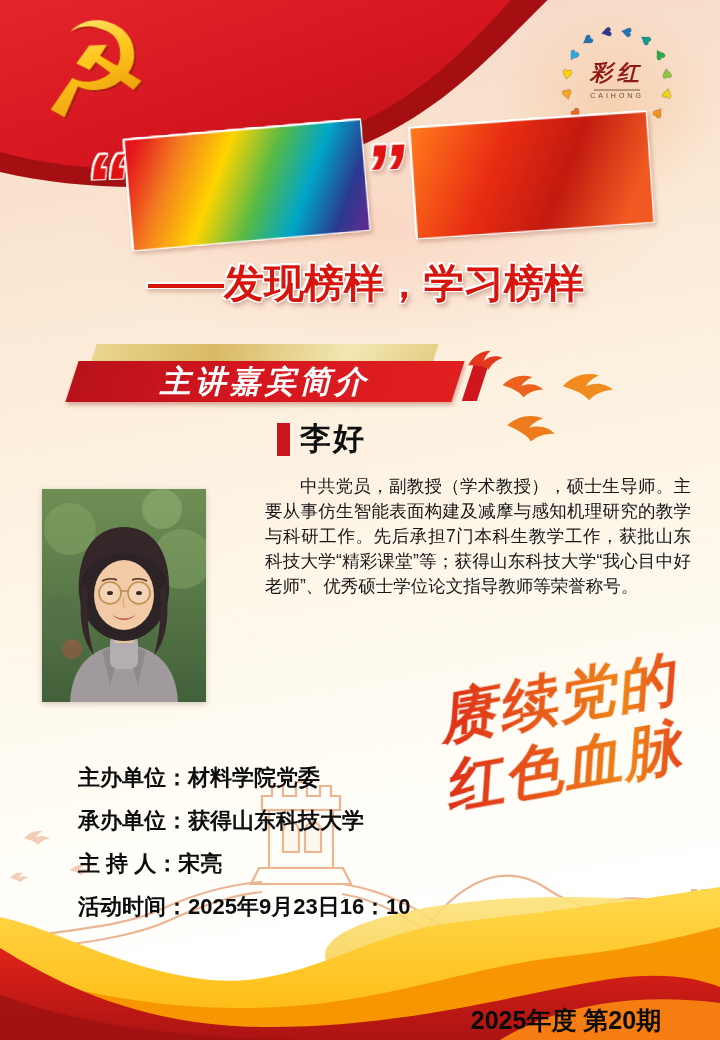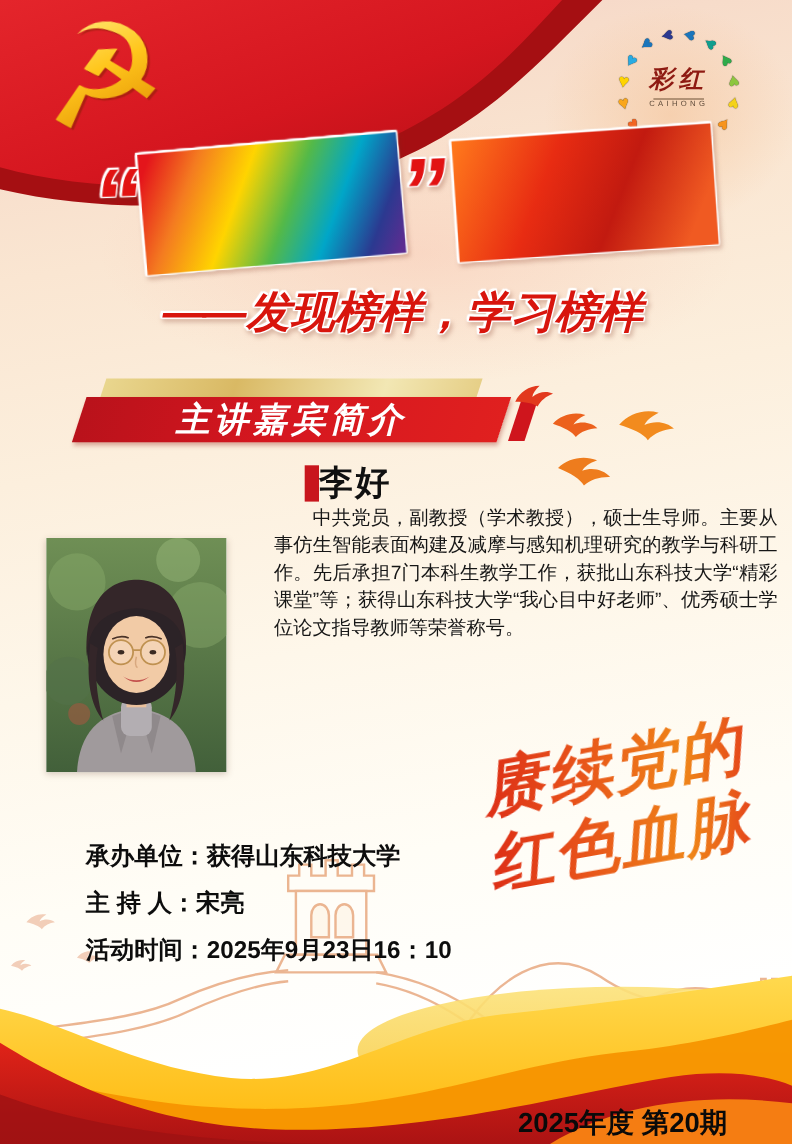--- a/index.html
+++ b/index.html
@@ -32,39 +32,39 @@
 
   .grad-text{-webkit-background-clip:text;background-clip:text;color:transparent;}
   .outline-white{filter:drop-shadow(1.5px 0 0 #fff) drop-shadow(-1.5px 0 0 #fff) drop-shadow(0 1.5px 0 #fff) drop-shadow(0 -1.5px 0 #fff) drop-shadow(2px 3px 2px rgba(120,40,20,.25));}
 
   .title{position:absolute;left:48px;top:126px;width:640px;text-align:center;transform:rotate(-2deg);white-space:nowrap;}
   .title .q{display:inline-block;font-size:86px;font-weight:900;color:#e21212;vertical-align:top;line-height:1;transform:translateY(6px) skewX(-8deg);}
   .title .w{display:inline-block;font-size:116px;line-height:.95;font-weight:900;font-style:italic;letter-spacing:2px;vertical-align:top;}
   .title .w1{background:linear-gradient(115deg,#e4151b 4%,#f47b20 20%,#ffd400 38%,#54b948 56%,#00a6c8 72%,#2b3990 88%,#5c2d91 98%);transform:rotate(-3deg);}
   .title .w2{background:linear-gradient(115deg,#ff7a1c 0%,#e82c12 35%,#c21a10 62%,#f05a22 90%);transform:rotate(-2deg);margin-left:6px;}
 
-  .subtitle{position:absolute;left:148px;top:256px;width:540px;font-size:40px;font-weight:900;font-style:italic;color:#d8150d;white-space:nowrap;}
+  .subtitle{position:absolute;left:148px;top:256px;width:540px;font-size:40px;font-weight:900;color:#d8150d;white-space:nowrap;}
   .subtitle .dash{letter-spacing:-4px;margin-right:4px;}
 
   .banner-gold{position:absolute;left:92px;top:344px;width:342px;height:29px;transform:skewX(-18deg);
     background:linear-gradient(90deg,#e9d68e 0%,#d9b964 35%,#f2e7b4 75%,#e6cf87 100%);}
   .banner-red{position:absolute;left:72px;top:361px;width:386px;height:41px;transform:skewX(-18deg);
     background:linear-gradient(90deg,#b9121b 0%,#d5161f 45%,#e0201f 100%);
     display:flex;align-items:center;justify-content:center;box-shadow:2px 3px 4px rgba(150,30,20,.35);}
   .banner-red .label{transform:skewX(18deg);color:#fff;font-size:31px;font-weight:900;font-style:italic;letter-spacing:4px;white-space:nowrap;}
   .banner-slash{position:absolute;left:468px;top:363px;width:15px;height:38px;transform:skewX(-18deg);background:#cf151d;}
 
   .doves{position:absolute;left:452px;top:348px;}
 
-  .name-row{position:absolute;left:277px;top:418px;display:flex;align-items:center;z-index:5;}
+  .name-row{position:absolute;left:277px;top:418px;display:flex;align-items:center;gap:10px;z-index:5;}
   .name-bar{width:13px;height:33px;background:#c8161d;}
   .name{font-size:31px;font-weight:700;color:#101010;letter-spacing:2px;}
 
   .bio{position:absolute;left:249px;top:458px;width:458px;font-size:17.5px;line-height:25px;color:#161616;text-align:justify;z-index:5;}
-  .bio p{margin:0;text-indent:2em;}
+  .bio p{margin:16px;text-indent:2em;}
 
   .photo{position:absolute;left:42px;top:489px;width:164px;height:213px;background:#fff;box-shadow:0 2px 6px rgba(90,50,30,.25);z-index:5;}
   .photo svg{display:block;}
 
   .slogan{position:absolute;left:418px;top:664px;width:290px;z-index:4;transform:rotate(-10deg);
     font-weight:900;font-style:italic;text-align:center;line-height:1.18;font-size:58px;letter-spacing:2px;white-space:nowrap;
     filter:drop-shadow(1px 1px 0 rgba(255,255,255,.8));}
   .slogan div{background:linear-gradient(100deg,#dc2b16 8%,#e8541a 40%,#ef8518 72%,#e2331c 96%);
     -webkit-background-clip:text;background-clip:text;color:transparent;}
   .slogan .l2{transform:translateX(-6px);}
@@ -243,20 +243,24 @@
     <ellipse cx="565" cy="80" rx="240" ry="58" fill="url(#hillG)" opacity=".9"></ellipse>
     <path d="M0,42 C60,55 120,95 210,105 C300,113 360,60 450,48 C540,38 640,25 720,12 L720,165 L0,165 Z" fill="url(#yelG)"></path>
     <path d="M0,95 C80,118 170,138 280,132 C390,126 470,92 560,82 C630,75 680,62 720,52 L720,165 L0,165 Z" fill="#f79400" opacity=".95"></path>
     <path d="M0,73 C60,110 140,150 260,152 C400,154 520,118 610,104 C660,97 695,102 720,112 L720,165 L0,165 Z" fill="url(#redG)"></path>
     <path d="M0,120 C80,150 180,163 300,165 L0,165 Z" fill="#9d1113" opacity=".8"></path>
     <path d="M500,165 C560,128 640,118 720,128 L720,165 Z" fill="#f57d12"></path>
   </svg>
 
   <div class="details">
     <div class="detail-row">
+      <span>主办单位：</span>
+        <span>材料学院党委</span>
+    </div>
+    <div class="detail-row">
       <span>承办单位：</span>
         <span>获得山东科技大学</span>
     </div>
     <div class="detail-row">
       <span>主 持 人：</span>
         <span>宋亮</span>
     </div>
     <div class="detail-row">
       <span>活动时间：</span>
         <span>2025年9月23日16：10</span>

